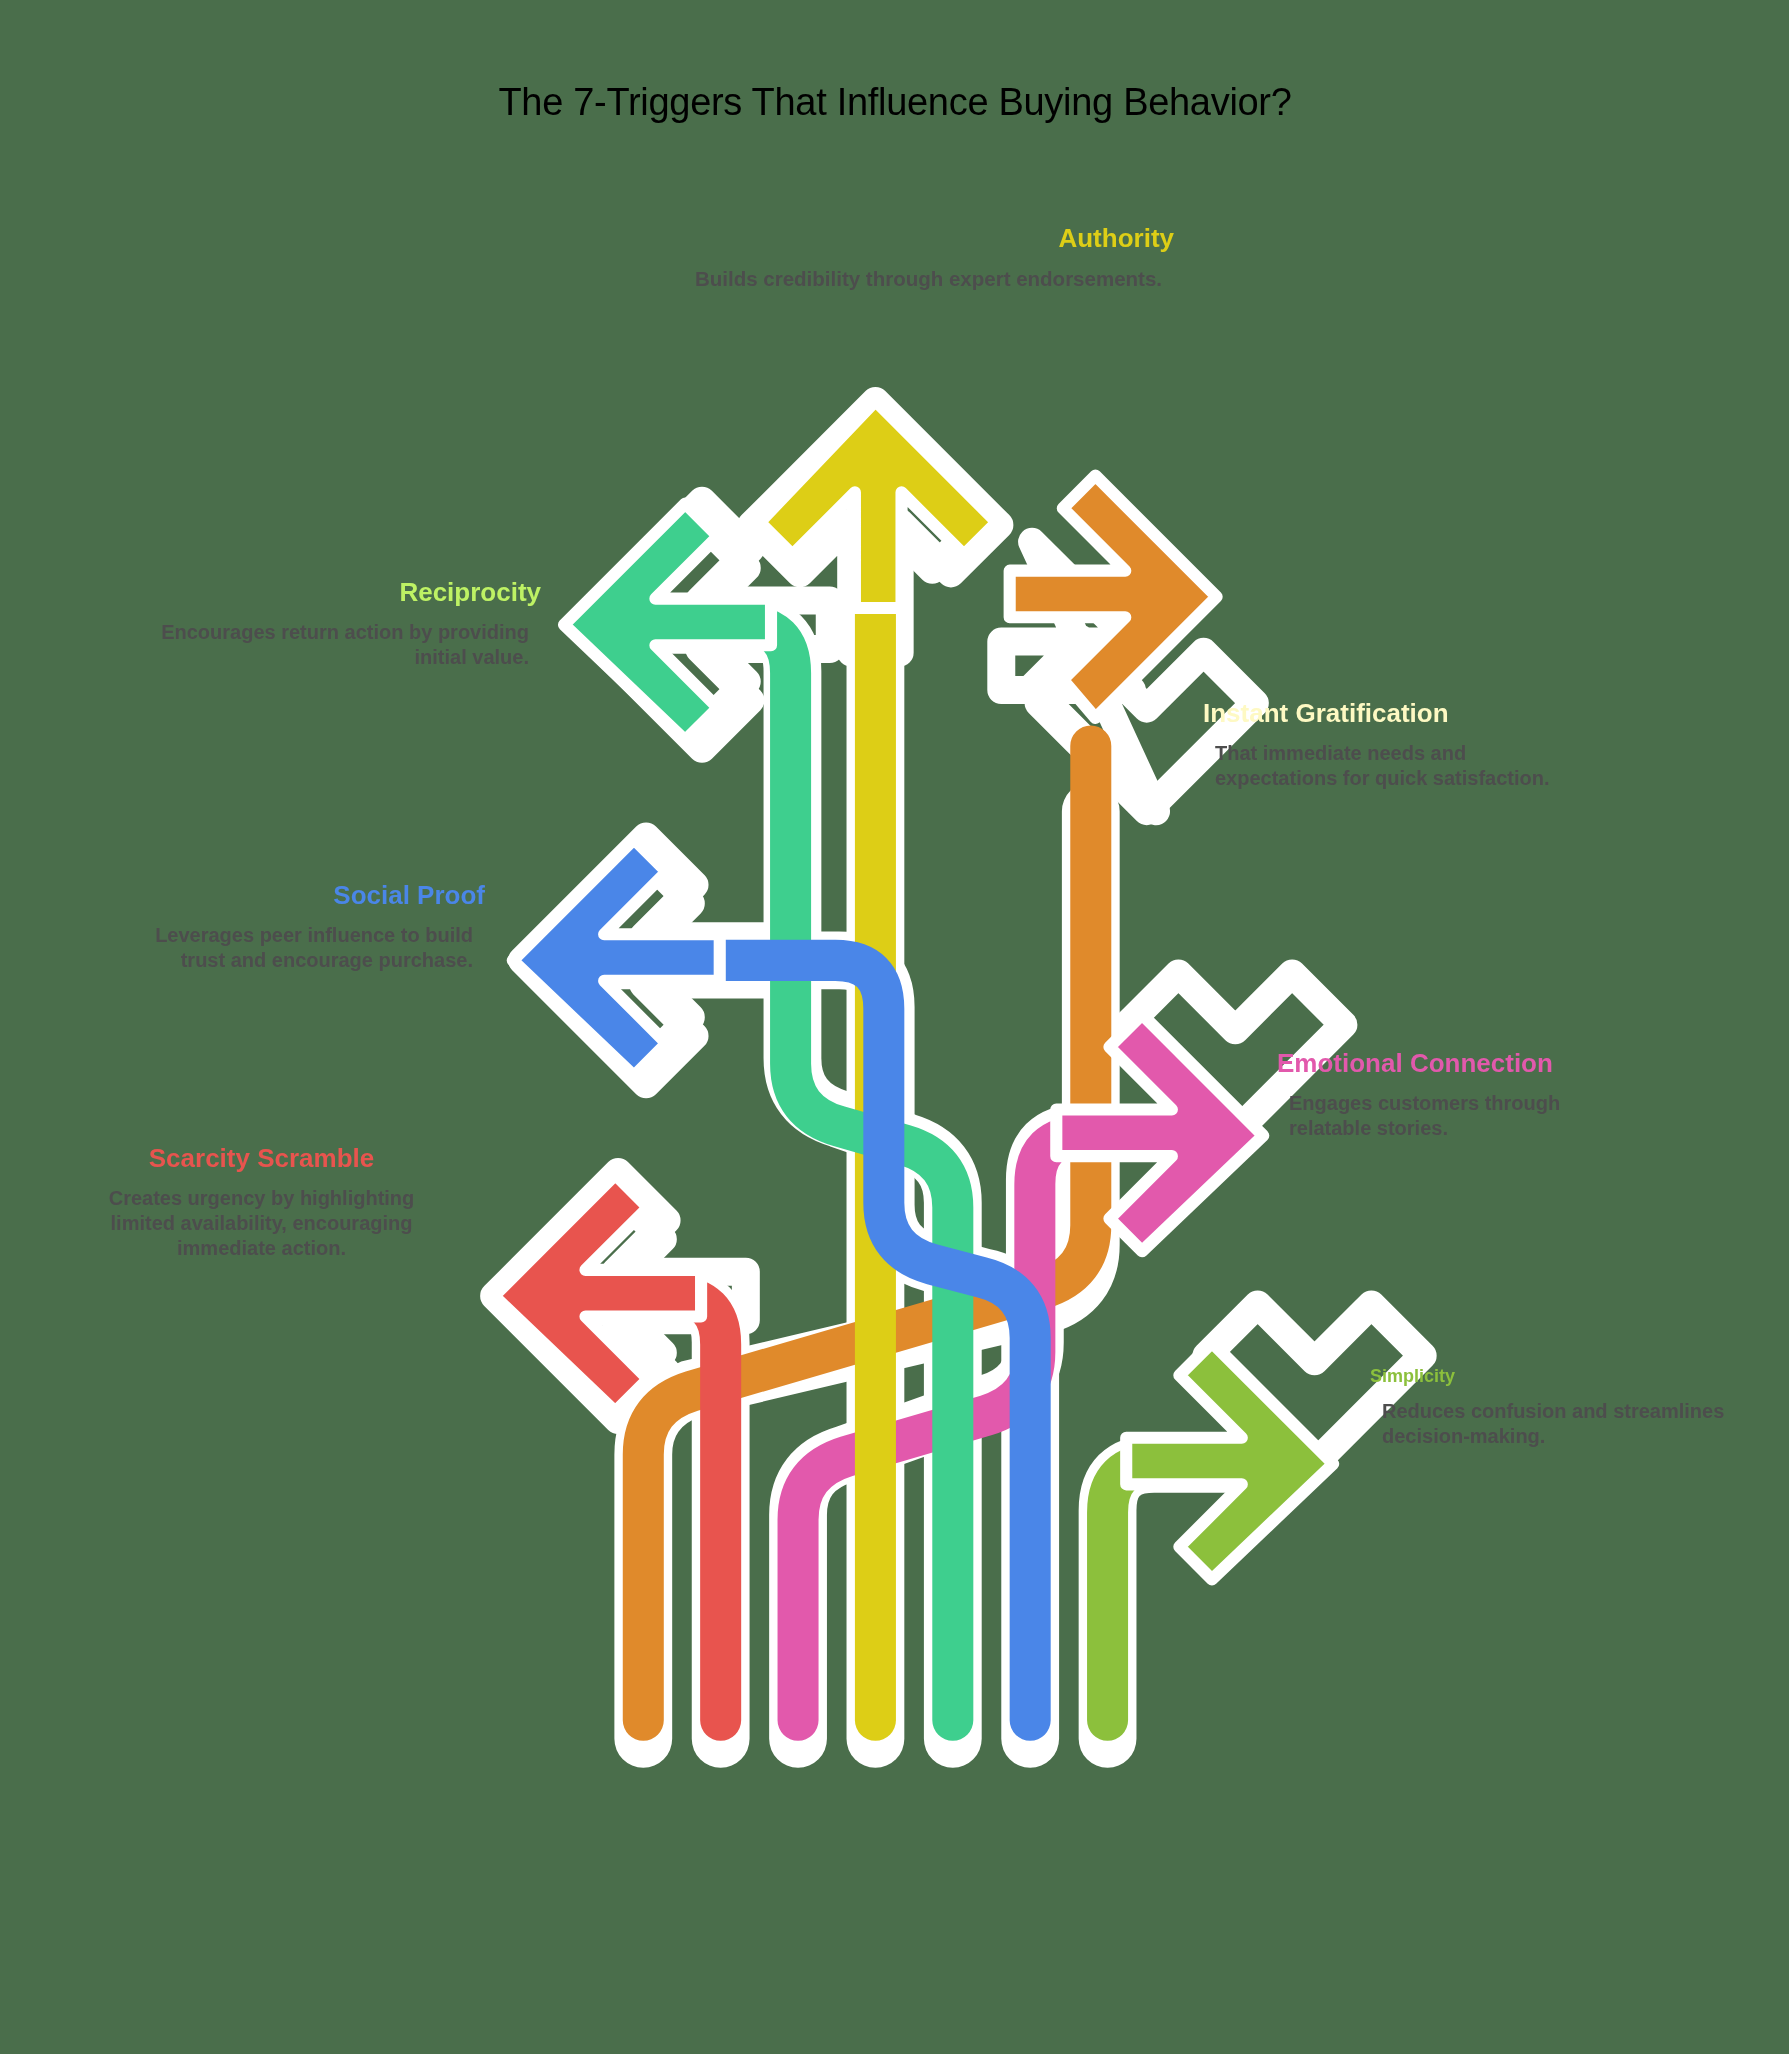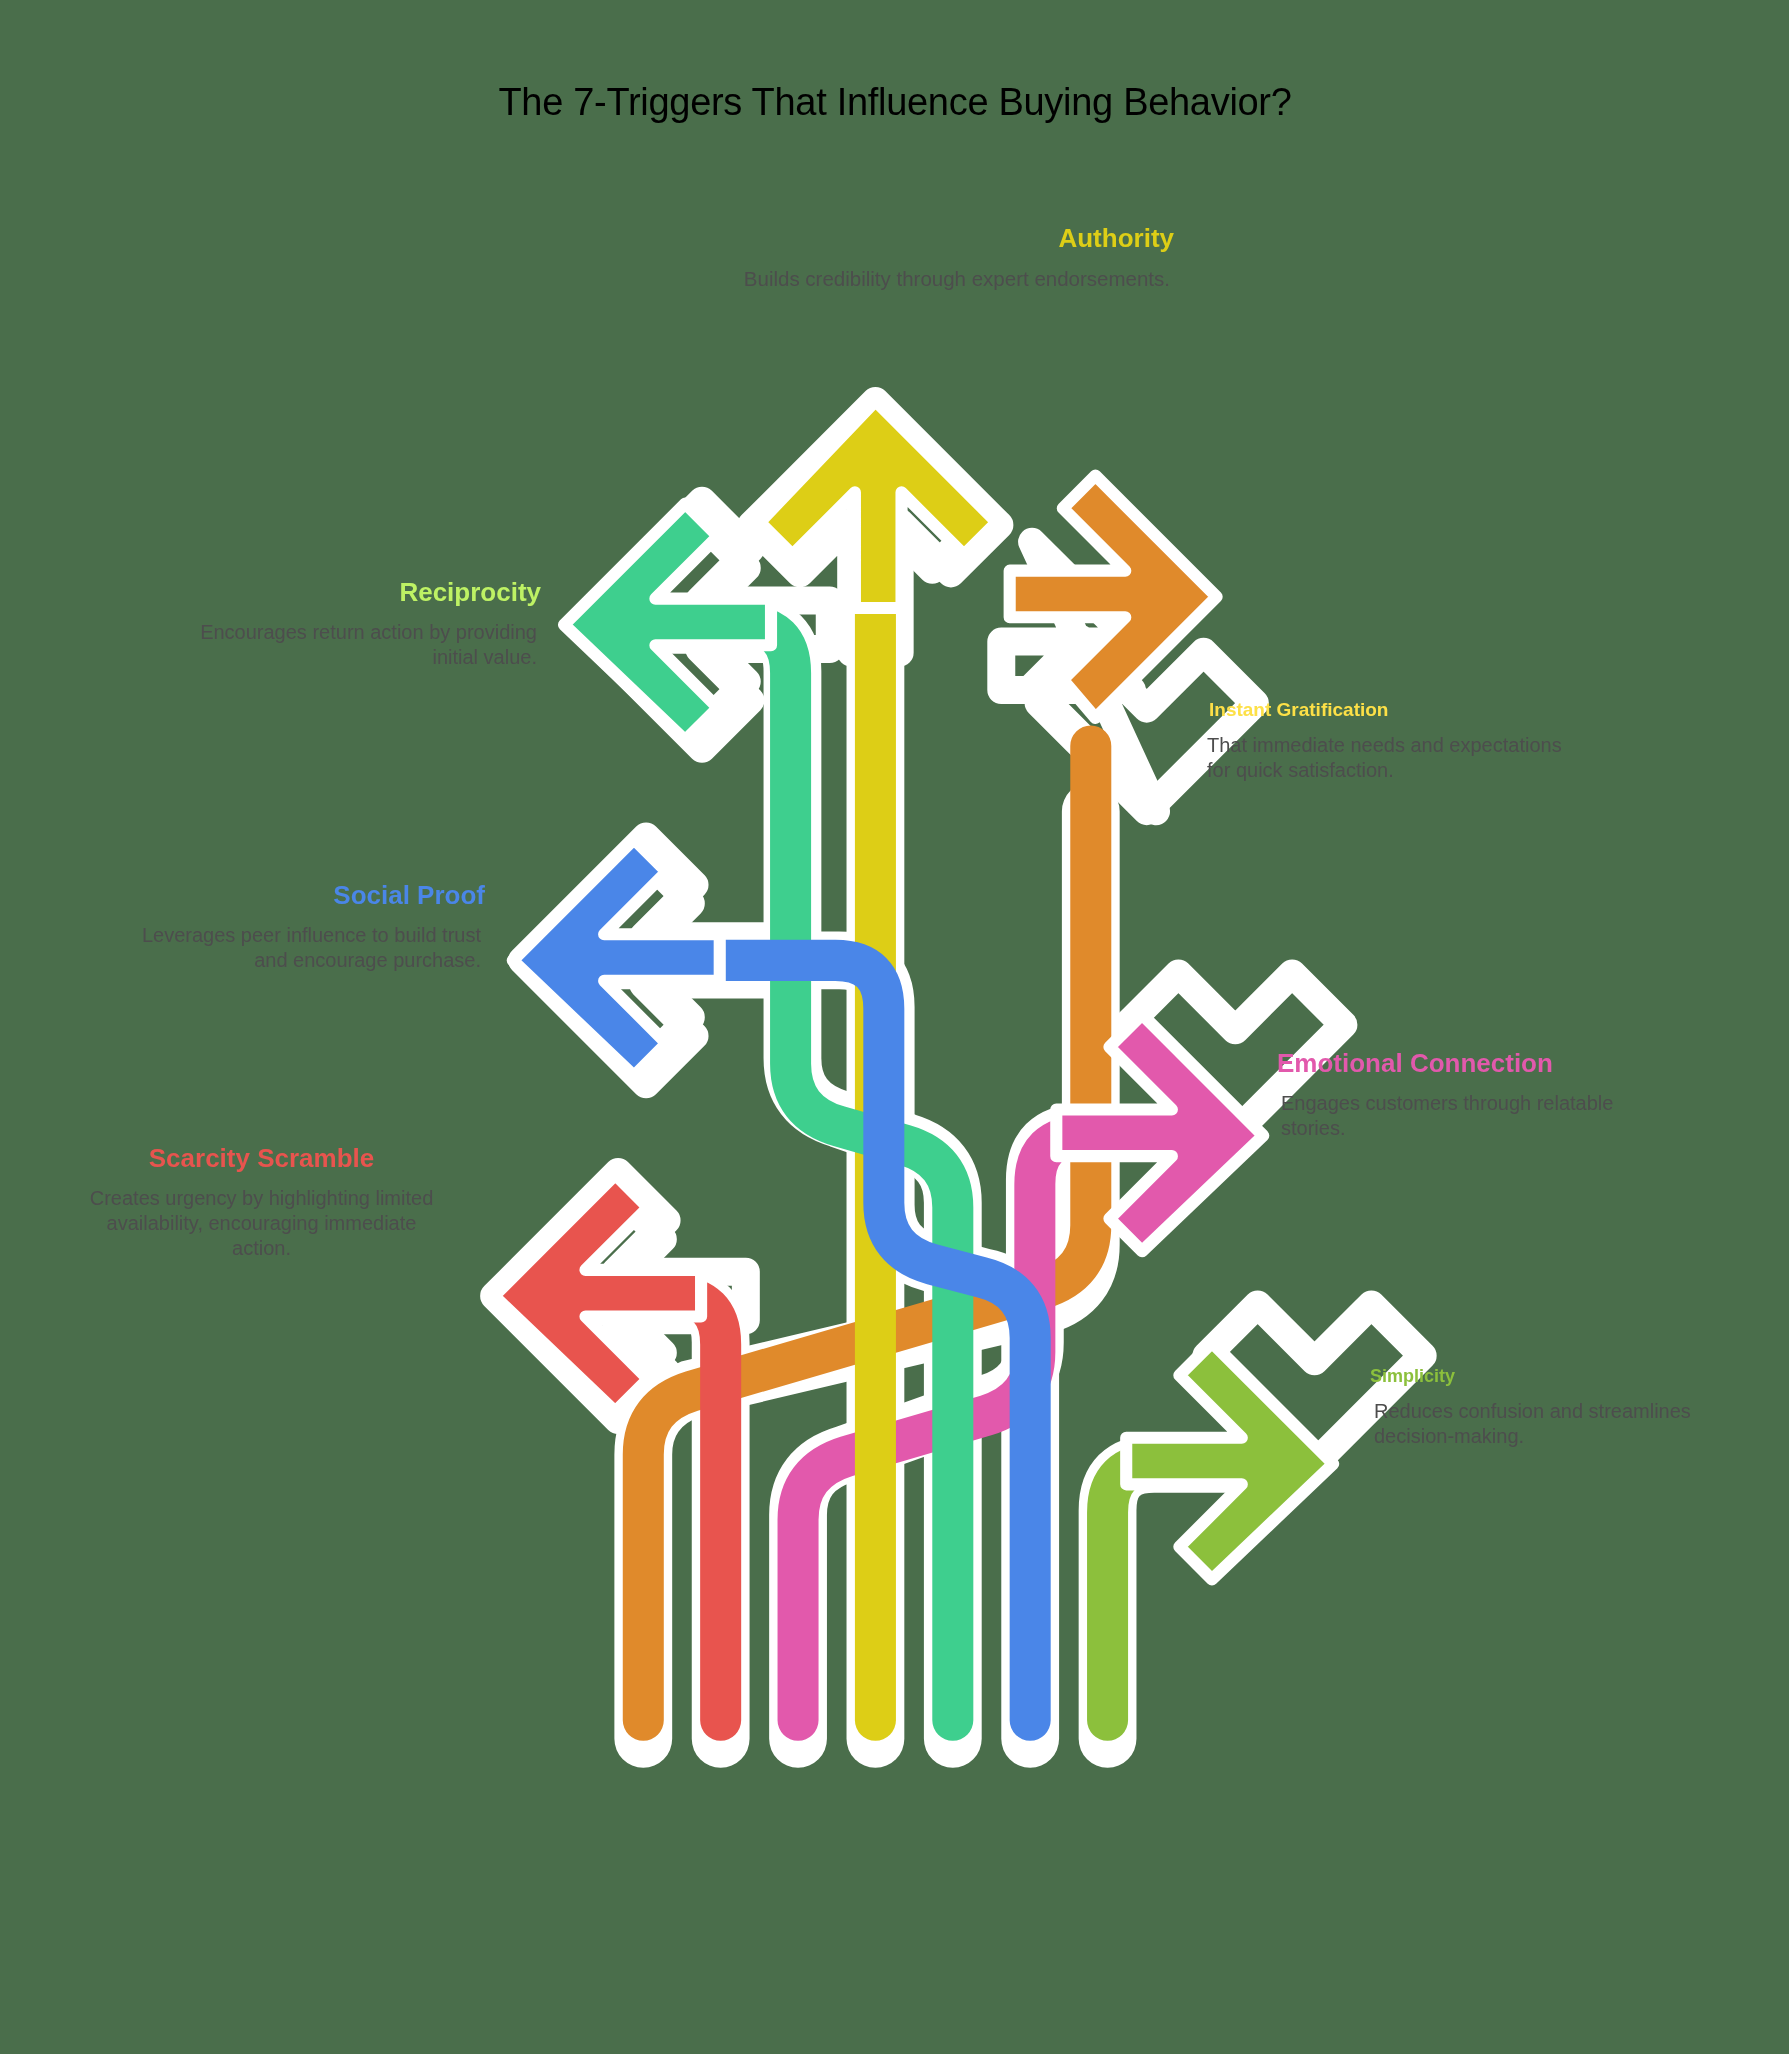--- a/index.html
+++ b/index.html
@@ -14,32 +14,32 @@
   #title{
     position:absolute;top:81px;left:0;width:1790px;
     text-align:center;
     font-size:38px;font-weight:normal;color:#000000;
     letter-spacing:-0.3px;
   }
   svg#diagram{position:absolute;top:0;left:0;width:1790px;height:2055px;}
 
   .node{position:absolute;}
   .node .n-title{font-weight:bold;line-height:1.12;margin:0 0 13px 0;}
-  .node .n-desc{font-weight:normal;font-size:20px;line-height:1.26;color:#4d4d4d;margin:4px;}
+  .node .n-desc{font-weight:bold;font-size:20px;line-height:1.26;color:#4d4d4d;margin:12px;}
 
   
   #node-authority{left:615px;top:224px;width:559px;text-align:right;}
   #node-authority .n-title{font-size:26px;color:#ddce16;}
   #node-authority .n-desc{font-size:20.5px;}
 
   #node-reciprocity{left:149px;top:578px;width:392px;text-align:right;}
   #node-reciprocity .n-title{font-size:26px;color:#bef264;}
 
   #node-instant{left:1203px;top:699px;width:373px;text-align:left;}
-  #node-instant .n-title{font-size:19px;color:#fde047;margin-left:6px;}
+  #node-instant .n-title{font-size:26px;color:#fef9c3;}
 
   #node-social{left:112px;top:881px;width:373px;text-align:right;}
   #node-social .n-title{font-size:26px;color:#4a86e8;}
 
   #node-emotional{left:1277px;top:1049px;width:373px;text-align:left;}
   #node-emotional .n-title{font-size:26px;color:#e259ac;}
 
   #node-scarcity{left:75px;top:1144px;width:373px;text-align:center;}
   #node-scarcity .n-title{font-size:26px;color:#e8544e;}
 

